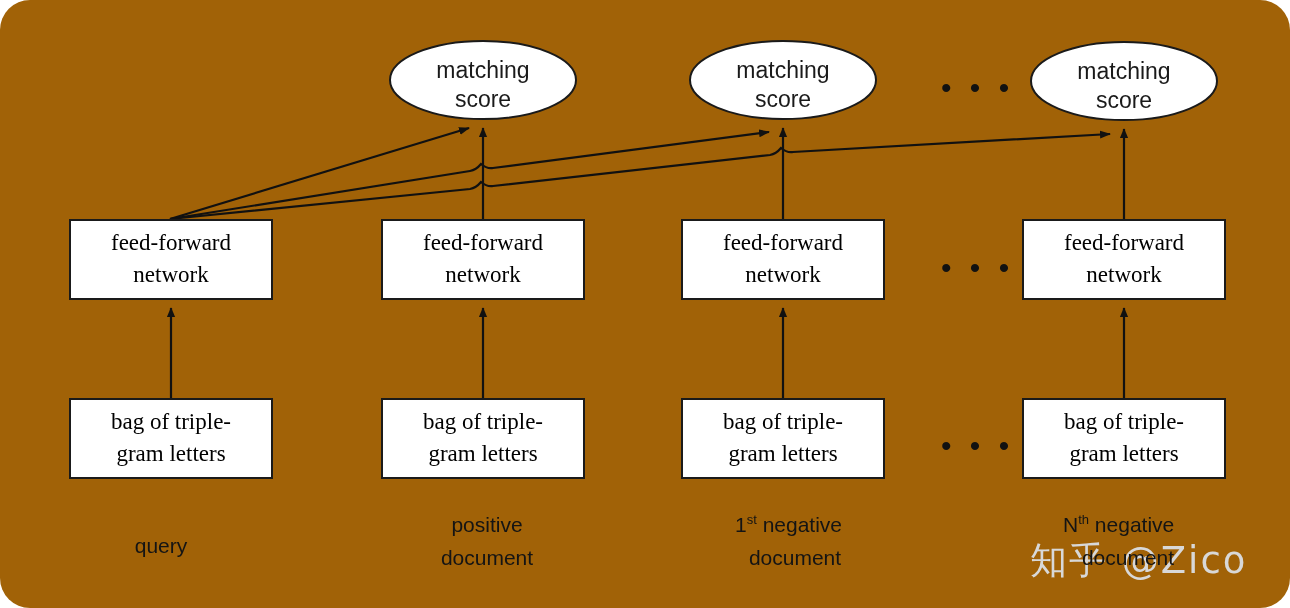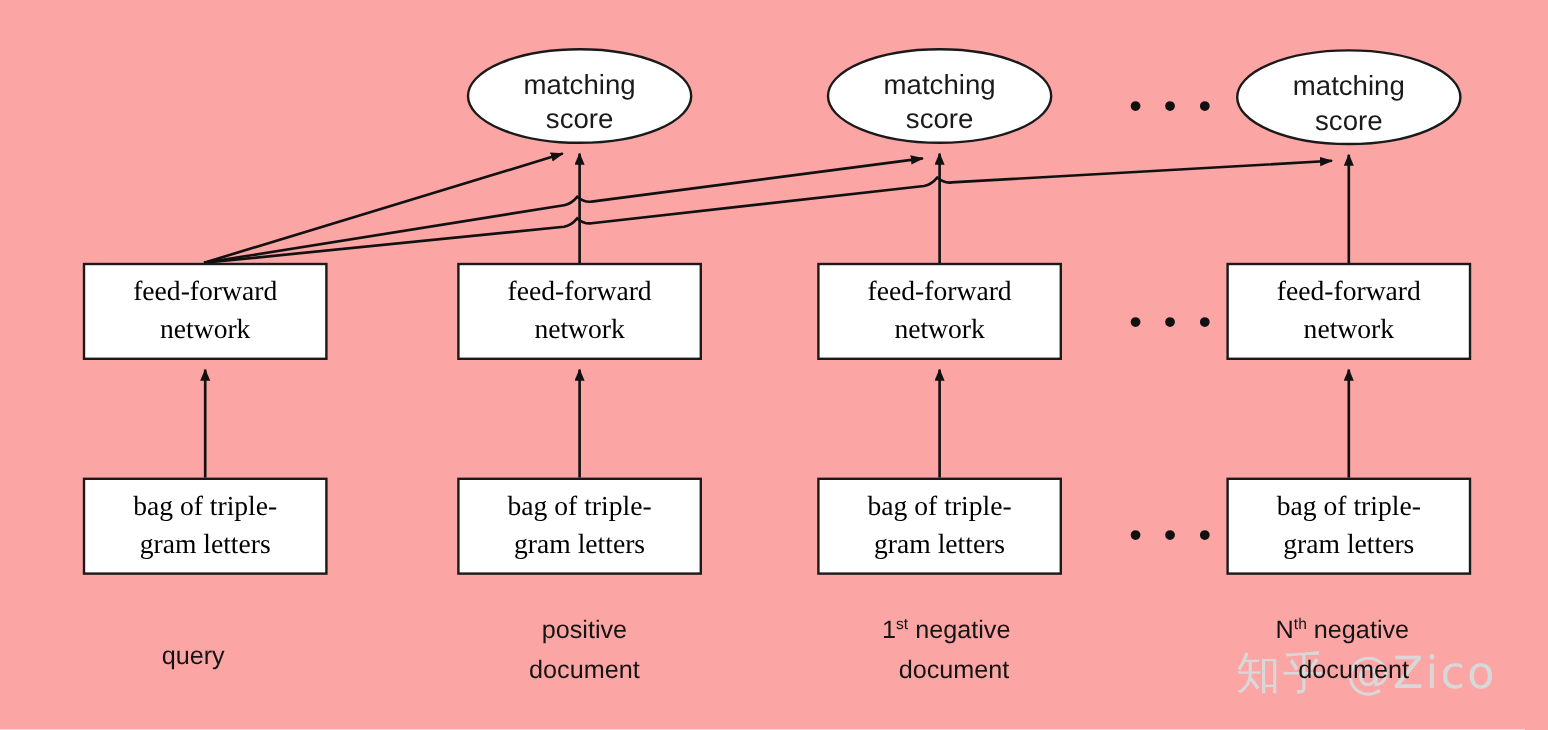--- a/index.html
+++ b/index.html
@@ -10,21 +10,22 @@
   body {
     width: 1290px;
     height: 608px;
     overflow: hidden;
     font-family: "Liberation Sans", sans-serif;
   }
   #diagram-root {
     position: relative;
     width: 1290px;
     height: 608px;
-    background: #fca5a5;
+    background: #a16207;
+    border-radius: 30px;
   }
   svg#diagram-canvas {
     position: absolute;
     top: 0;
     left: 0;
     width: 1290px;
     height: 608px;
     display: block;
   }
   .node-box {

